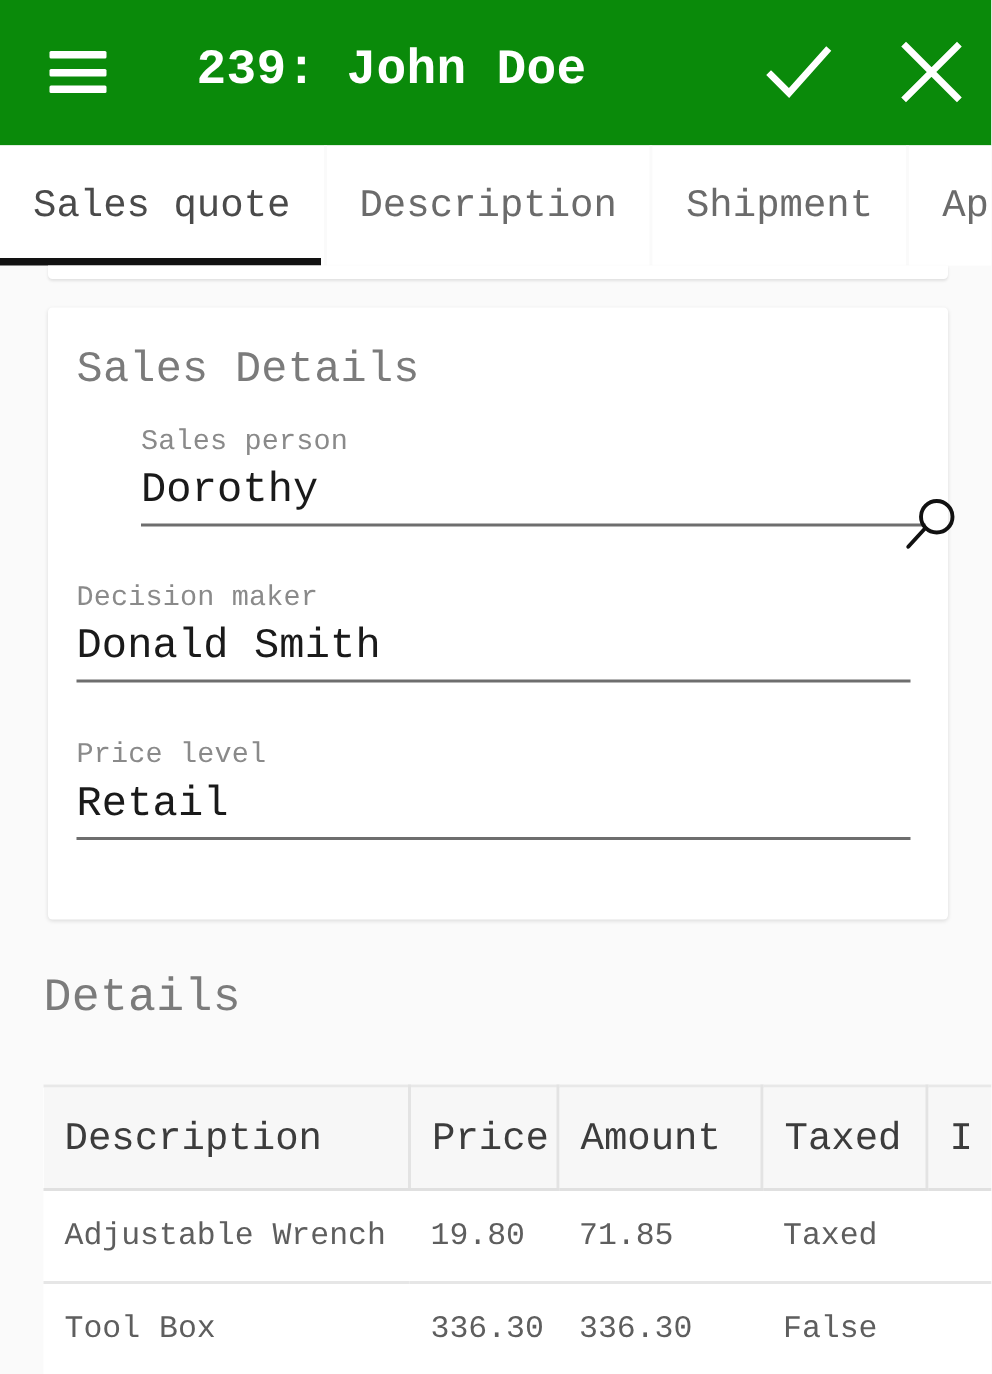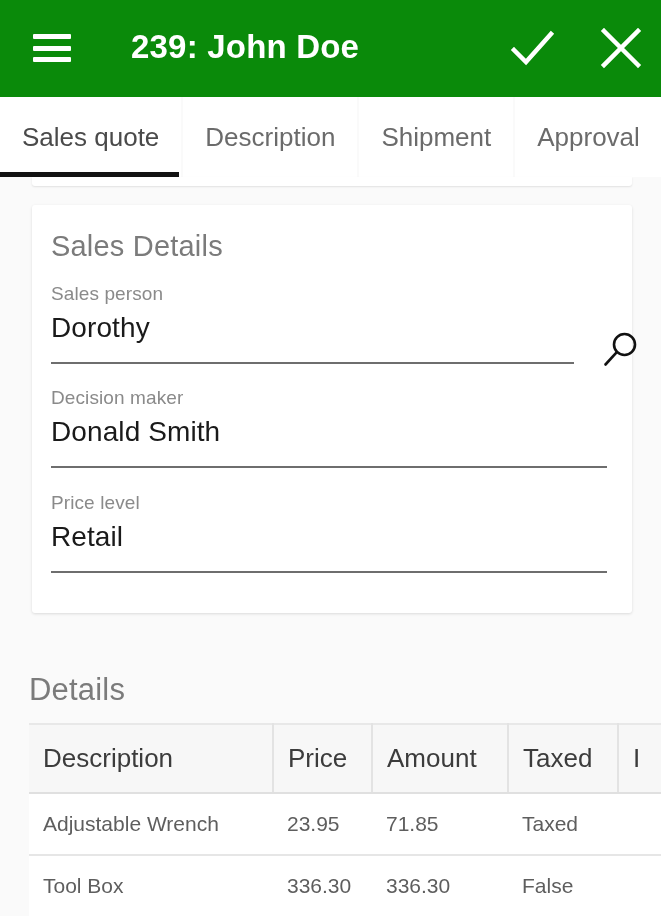--- a/index.html
+++ b/index.html
@@ -12,20 +12,21 @@
     font-family: "Liberation Sans", sans-serif;
     -webkit-font-smoothing: antialiased;
   }
 
   #app {
     position: relative;
     width: 661px;
     height: 916px;
     background: #fafafa;
     overflow: hidden;
+    font-family: Liberation Mono, monospace;
   }
 
   
   .appbar {
     position: absolute;
     top: 0; left: 0;
     width: 661px;
     height: 97px;
     background: #0a8a0a;
     display: flex;
@@ -148,43 +149,43 @@
     font-size: 19px;
     color: #8a8a8a;
     display: block;
     margin-bottom: 7px;
     letter-spacing: 0.1px;
   }
   .field-value {
     font-size: 28px;
     color: #1a1a1a;
     display: block;
-    padding-bottom: 18px;
+    padding-bottom: 6px;
     border-bottom: 2px solid #6e6e6e;
     letter-spacing: 0.1px;
   }
 
-  .field-sales-person   { top: 78px;  width: 523px; }
+  .field-sales-person   { top: 78px;  width: 523px; margin-left: 43px; }
   .field-decision-maker { top: 182px; width: 556px; }
   .field-price-level    { top: 287px; width: 556px; }
 
   .lookup-icon {
     position: absolute;
     left: 568px;
     top: 125px;
     width: 40px;
     height: 40px;
     cursor: pointer;
   }
 
   
   .section-title {
     position: absolute;
     left: 29px;
-    top: 672px;
+    top: 648px;
     font-size: 31px;
     color: #7b7b7b;
     letter-spacing: 0.2px;
   }
 
   .table-wrap {
     position: absolute;
     left: 29px;
     top: 723px;
     width: 680px;           
@@ -306,21 +307,21 @@
           <th class="col-desc">Description</th>
           <th class="col-price">Price</th>
           <th class="col-amount">Amount</th>
           <th class="col-taxed">Taxed</th>
           <th class="col-extra">I</th>
         </tr>
       </thead>
       <tbody>
         <tr>
           <td class="col-desc">Adjustable Wrench</td>
-          <td class="col-price">23.95</td>
+          <td class="col-price">19.80</td>
           <td class="col-amount">71.85</td>
           <td class="col-taxed">Taxed</td>
           <td class="col-extra"></td>
         </tr>
         <tr>
           <td class="col-desc">Tool Box</td>
           <td class="col-price">336.30</td>
           <td class="col-amount">336.30</td>
           <td class="col-taxed">False</td>
           <td class="col-extra"></td>

